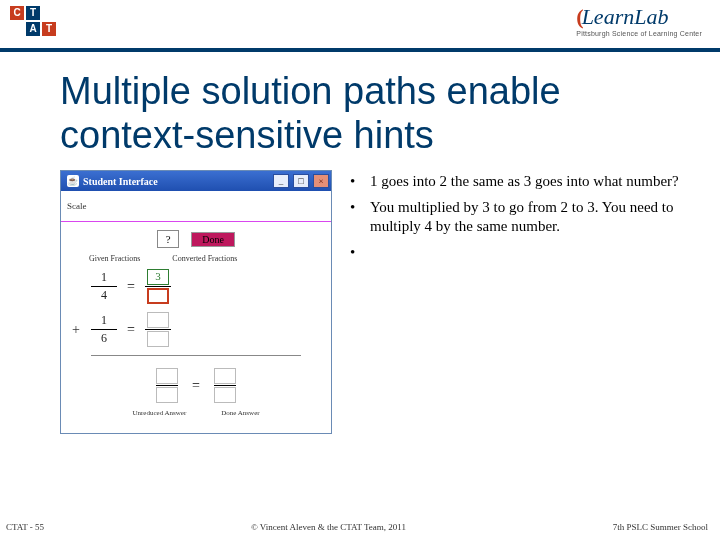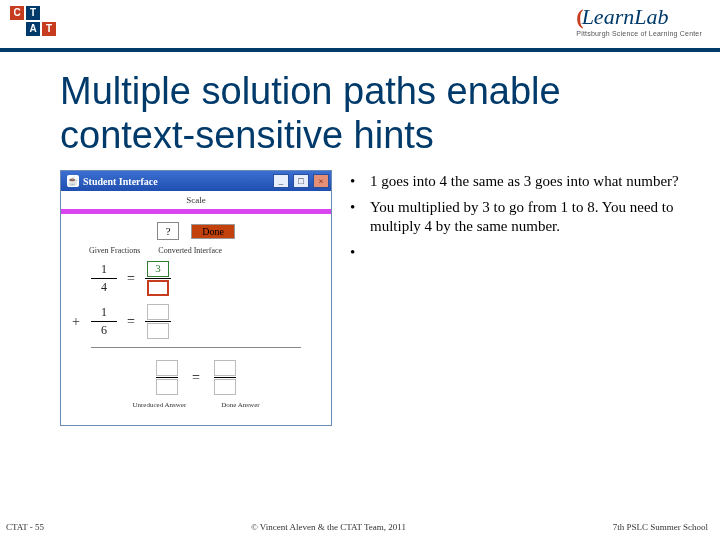--- a/index.html
+++ b/index.html
@@ -78,25 +78,25 @@
     width: 12px; height: 12px; background: #fff; border-radius: 2px;
     display:flex; align-items:center; justify-content:center; font-size:9px;
   }
   .si-titlebar .cap {
     flex: 1;
     color: #fff;
     font: bold 10px Tahoma;
   }
   .winbtn { width:16px; height:14px; background:#e8eefb; border:1px solid #2a4e9e; font:9px/12px Tahoma; text-align:center; color:#1a1a1a; }
   .winbtn.close { background:#e58f77; color:#5a0f00; }
-  .si-menu { font: 9px Tahoma; color:#333; padding: 4px 6px; border-bottom:5px solid #d946ef;text-align:center; }
+  .si-menu { font: 9px Tahoma; color:#333; padding: 10px 6px; border-bottom:1px solid #d946ef; }
   .si-top-row { display:flex; align-items:center; justify-content:center; gap:12px; padding:8px 0 4px; }
   .qbox { width:22px; height:18px; border:1px solid #888; text-align:center; font:11px Tahoma; line-height:16px; }
-  .donebtn { border:1px solid #999; background:#c2410c; font:10px Tahoma; padding:1px 10px; }
-  .cols-lbl { display:flex; gap:18px; font:8px Tahoma; color:#333; padding: 2px 0 2px 28px; }
+  .donebtn { border:1px solid #999; background:#be185d; font:10px Tahoma; padding:1px 10px; }
+  .cols-lbl { display:flex; gap:32px; font:8px Tahoma; color:#333; padding: 2px 0 2px 28px; }
   .frac-area { position:relative; padding: 4px 10px 6px 10px; }
   .frow { display:flex; align-items:center; gap:10px; margin-bottom:8px; }
   .plus { font:14px Tahoma; color:#333; width:10px; text-align:center; }
   .spacer10 { width:10px; }
   .fraction { display:flex; flex-direction:column; align-items:center; font:12px Tahoma; color:#222; }
   .fraction .bar { width:26px; height:1px; background:#000; margin:1px 0; }
   .eq { font:14px Tahoma; }
   .inpN { width:22px; height:16px; border:1px solid #2e7d32; text-align:center; font:11px Tahoma; color:#2e7d32; }
   .inpD { width:22px; height:16px; border:2px solid #c73c1e; text-align:center; font:11px Tahoma; }
   .inpBlank { width:22px; height:16px; border:1px solid #bbb; }
@@ -154,21 +154,21 @@
       <span class="winbtn">□</span>
       <span class="winbtn close">×</span>
     </div>
     <div class="si-menu">Scale</div>
     <div class="si-top-row">
       <span class="qbox">?</span>
       <span class="donebtn">Done</span>
     </div>
     <div class="cols-lbl">
       <span>Given Fractions</span>
-      <span>Converted Interface</span>
+      <span>Converted Fractions</span>
     </div>
     <div class="frac-area">
       <div class="frow">
         <span class="spacer10"></span>
         <div class="fraction">
           <span>1</span>
           <span class="bar"></span>
           <span>4</span>
         </div>
         <span class="eq">=</span>
@@ -210,25 +210,25 @@
         <span>Unreduced Answer</span>
         <span>Done Answer</span>
       </div>
     </div>
   </div>
 
   <div class="bullets">
     <ul>
       <li>
           <span class="dot">•</span>
-          <span>1 goes into 4 the same as 3 goes into what number?</span>
+          <span>1 goes into 2 the same as 3 goes into what number?</span>
         </li>
       <li>
           <span class="dot">•</span>
-          <span>You multiplied by 3 to go from 1 to 8. You need to multiply 4 by the same number.</span>
+          <span>You multiplied by 3 to go from 2 to 3. You need to multiply 4 by the same number.</span>
         </li>
       <li>
           <span class="dot">•</span>
         </li>
     </ul>
   </div>
 
 </div>
 
 <div class="footer">

